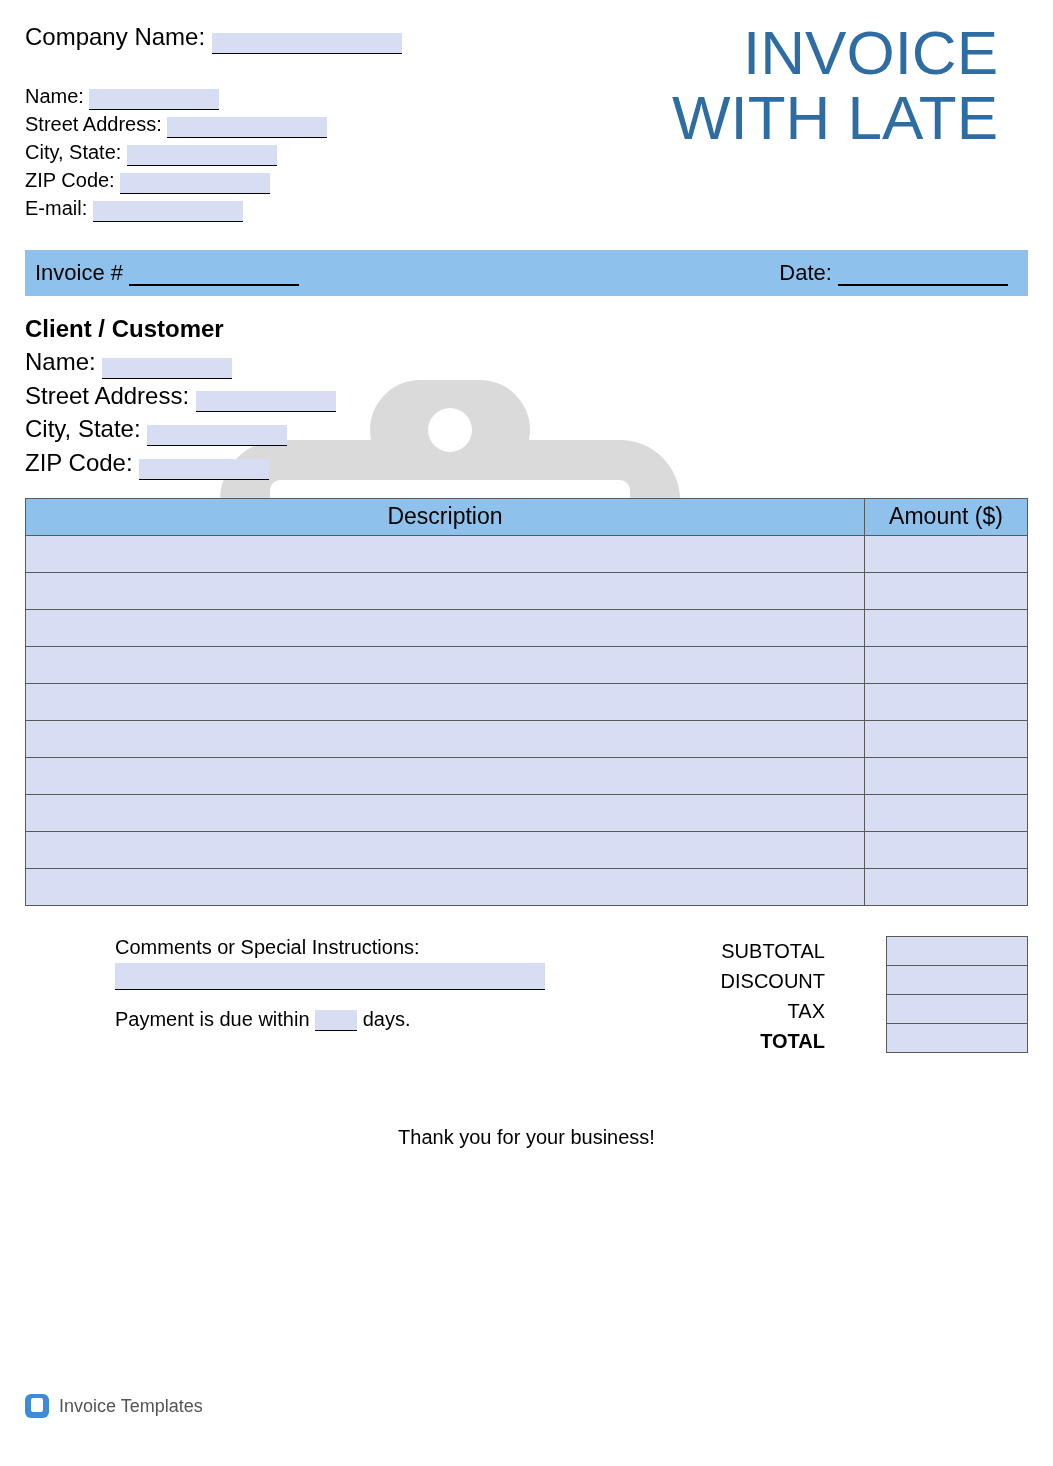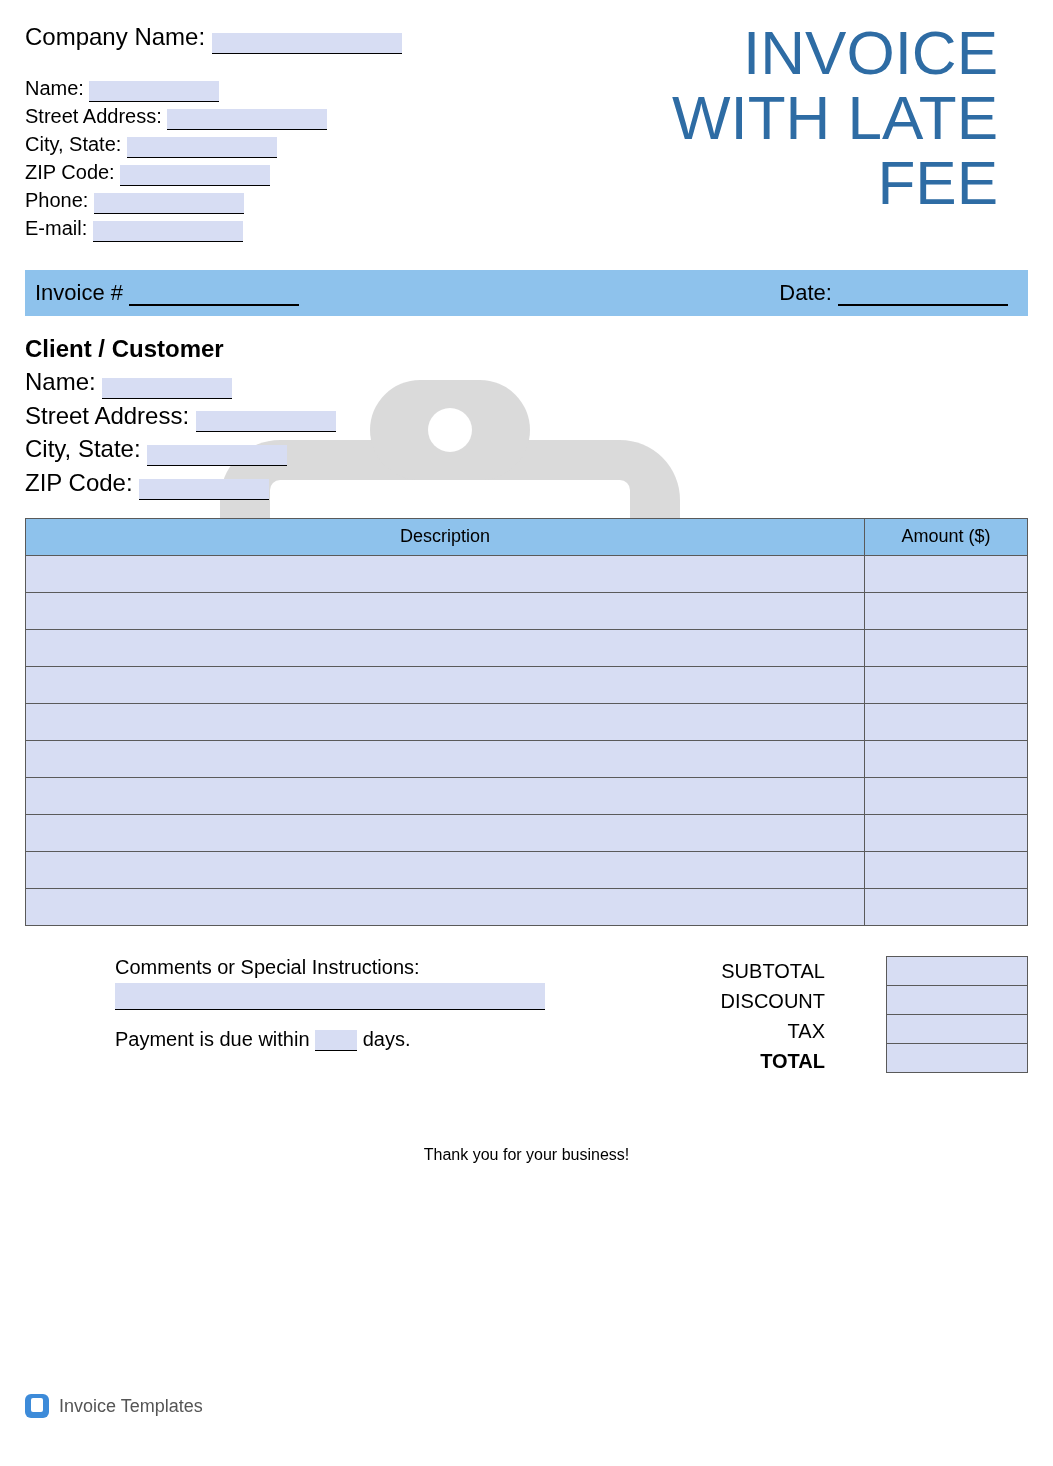--- a/index.html
+++ b/index.html
@@ -19,21 +19,21 @@
     top:380px;
     width:500px;
     height:520px;
     z-index:0;
     opacity:.5;
     pointer-events:none;
   }
   .content{position:relative;z-index:1;}
   .header{display:flex;justify-content:space-between;align-items:flex-start;}
   .company-block{font-size:20px;line-height:1.4;}
-  .company-name-row{font-size:24px;margin-bottom:20px;}
+  .company-name-row{font-size:24px;margin-bottom:28px;}
   .title-block{
     text-align:right;
     color:#2e6ca4;
     font-size:62px;
     font-weight:400;
     line-height:1.05;
     padding-right:30px;
   }
   .field-line{
     display:inline-block;
@@ -57,21 +57,21 @@
   .client-block{margin-top:16px;font-size:24px;line-height:1.4;}
   .client-block .heading{font-weight:700;}
   table.items{
     width:100%;
     border-collapse:collapse;
     margin-top:18px;
   }
   table.items th{
     background:#8ec2ec;
     font-weight:400;
-    font-size:18px;
+    font-size:23px;
     border:1px solid #5a5a5a;
     height:34px;
   }
   table.items td{
     background:#d7ddf3;
     border:1px solid #5a5a5a;
     height:34px;
   }
   table.items .col-amt{width:160px;text-align:center;}
   .below{
@@ -111,21 +111,21 @@
   .totals .boxes .box{
     width:140px;
     height:28px;
     background:#d7ddf3;
     border:1px solid #5a5a5a;
     border-bottom:none;
   }
   .totals .boxes .box:last-child{border-bottom:1px solid #5a5a5a;}
   .thanks{
     text-align:center;
-    font-size:16px;
+    font-size:20px;
     margin-top:70px;
   }
   .footer{
     position:absolute;
     left:25px;
     bottom:48px;
     display:flex;
     align-items:center;
     font-size:18px;
     color:#555;
@@ -176,33 +176,28 @@
       </div>
       <div>
         <span>City, State:</span>
         <span class="field-line" style="width:150px"></span>
       </div>
       <div>
         <span>ZIP Code:</span>
         <span class="field-line" style="width:150px"></span>
       </div>
       <div>
-        <span>Phone:</span>
-        <span class="field-line" style="width:150px"></span>
-      </div>
-      <div>
         <span>E-mail:</span>
         <span class="field-line" style="width:150px"></span>
       </div>
     </div>
 
     <div class="title-block">
       <div>INVOICE</div>
       <div>WITH LATE</div>
-      <div>FEE</div>
     </div>
   </div>
 
   <div class="invoice-bar">
     <div>
       <span>Invoice #</span>
       <span class="field-line" style="width:170px"></span>
     </div>
     <div>
       <span>Date:</span>

